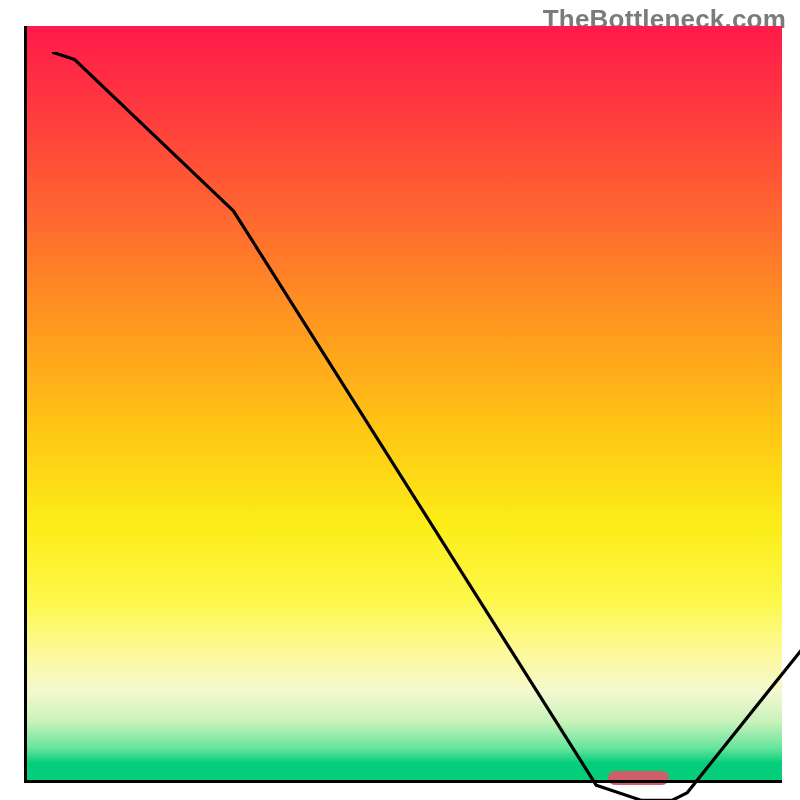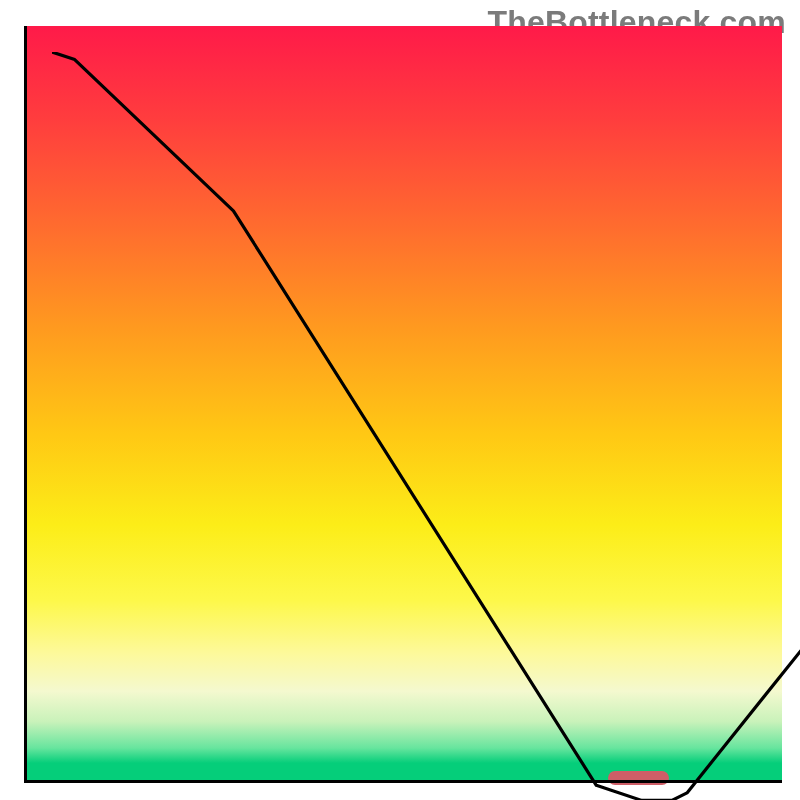--- a/index.html
+++ b/index.html
@@ -8,21 +8,21 @@
     position: relative;
     width: 800px;
     height: 800px;
     background: #fff;
   }
   .watermark {
     position: absolute;
     top: 4px;
     right: 14px;
     font-family: Arial, Helvetica, sans-serif;
-    font-size: 32px;
+    font-size: 26px;
     font-weight: 600;
     color: #7b7b7b;
     letter-spacing: 0.2px;
   }
   .plot {
     position: absolute;
     left: 26px;
     top: 26px;
     width: 756px;
     height: 756px;

